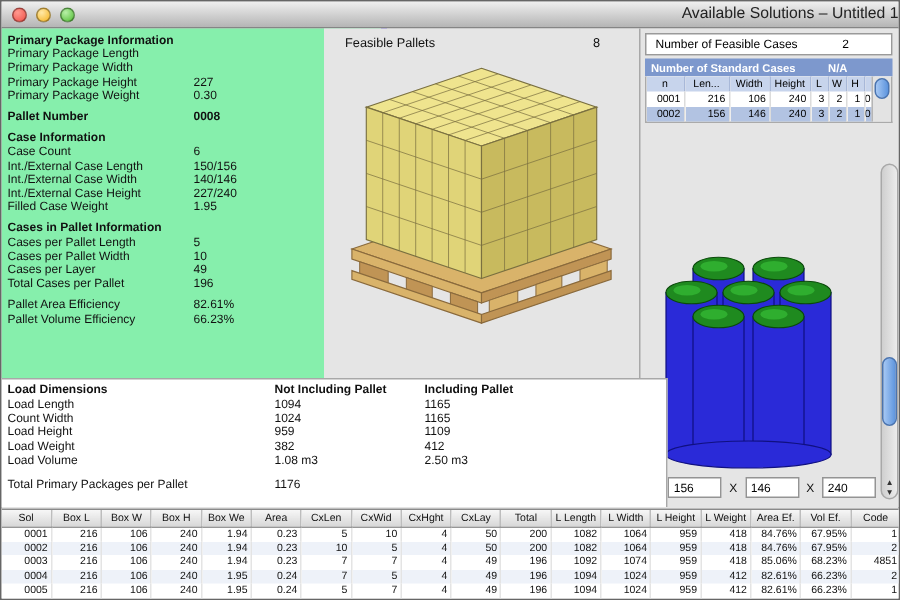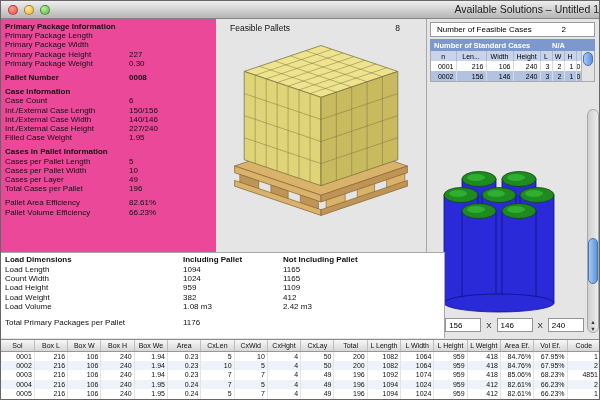--- a/index.html
+++ b/index.html
@@ -10,21 +10,21 @@
   .titlebar { position:absolute; left:0; right:0; top:0; height:18px;
     background:linear-gradient(#f0f0f0,#cfcfcf 55%,#b5b5b5); border-bottom:1px solid #858585; }
   .titlebar .title { text-align:right; font-size:10.5px; line-height:17px; color:#222; }
   .lights { position:absolute; left:7px; top:4px; display:flex; gap:6px; }
   .light { width:10px; height:10px; border-radius:50%; border:1px solid rgba(0,0,0,.35); }
   .light.red    { background:radial-gradient(circle at 35% 30%, #ff9a90,#ef4f47); }
   .light.yellow { background:radial-gradient(circle at 35% 30%, #ffe9a8,#f5b31f); }
   .light.green  { background:radial-gradient(circle at 35% 30%, #b8f0a8,#52bd34); }
 
   
-  .left-panel { position:absolute; left:0; top:18px; width:257px; height:233px; background:#ec4899;
+  .left-panel { position:absolute; left:0; top:18px; width:257px; height:233px; background:#86efac;
     border-right:4px solid #6d28d9; padding:3px 2px 0 4px; overflow:hidden; }
   .lp-line { display:flex; font-size:8px; line-height:9.2px; color:#111; }
   .lp-line .lbl { width:124px; flex:none; }
   .lp-line.bold { font-weight:bold; }
   .lp-spacer { height:5px; }
 
   
   .middle-panel { position:absolute; left:215px; top:18px; width:210px; height:260px; background:#e5e5e5; }
   .fp-row { display:flex; justify-content:space-between; padding:4px 26px 0 14px; font-size:8.5px; color:#111; }
   .pallet-svg { position:absolute; left:7px; top:15px; width:196px; height:192px; }
@@ -323,22 +323,22 @@
     <input value="156" style="">
     <span>X</span>
     <input value="146" style="">
     <span>X</span>
     <input value="240" style="">
   </div>
 
   <div class="loaddims">
     <div class="ld-head">
       <span class="c0">Load Dimensions</span>
+      <span class="c1">Not Including Pallet</span>
       <span class="c1">Including Pallet</span>
-      <span class="c1">Not Including Pallet</span>
     </div>
     <div id="ld-rows">
         <div class="ld-row">
           <span class="c0">Load Length</span>
           <span class="c1">1094</span>
           <span class="c1">1165</span>
         </div>
         <div class="ld-row">
           <span class="c0">Count Width</span>
           <span class="c1">1024</span>
@@ -350,21 +350,21 @@
           <span class="c1">1109</span>
         </div>
         <div class="ld-row">
           <span class="c0">Load Weight</span>
           <span class="c1">382</span>
           <span class="c1">412</span>
         </div>
         <div class="ld-row">
           <span class="c0">Load Volume</span>
           <span class="c1">1.08 m3</span>
-          <span class="c1">2.42 m3</span>
+          <span class="c1">2.50 m3</span>
         </div>
       </div>
     <div class="ld-total">
       <span class="c0">Total Primary Packages per Pallet</span>
       <span>1176</span>
     </div>
   </div>
 
   <div class="sol-wrap">
     <table class="sol" id="sol-table">

